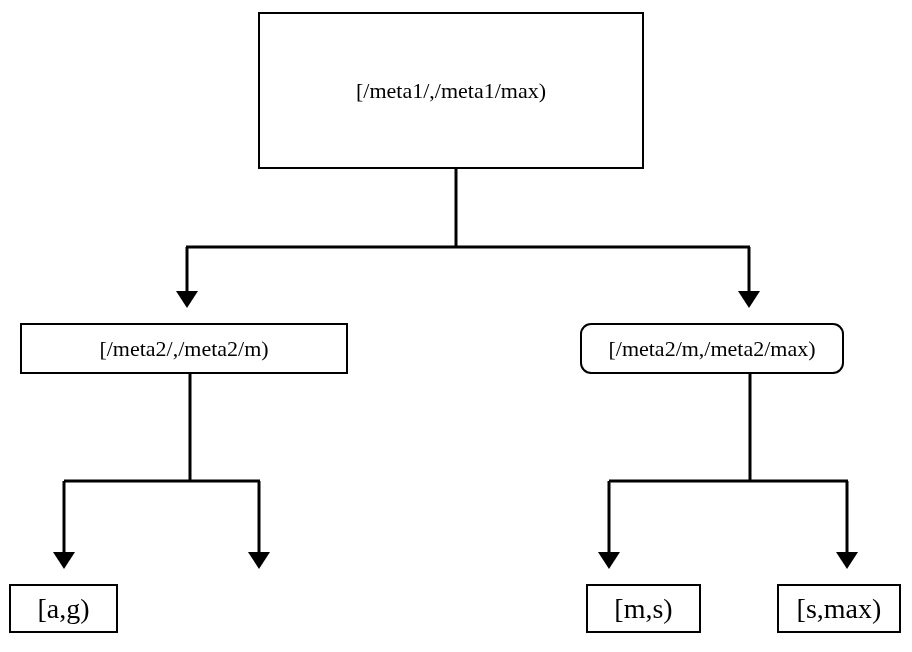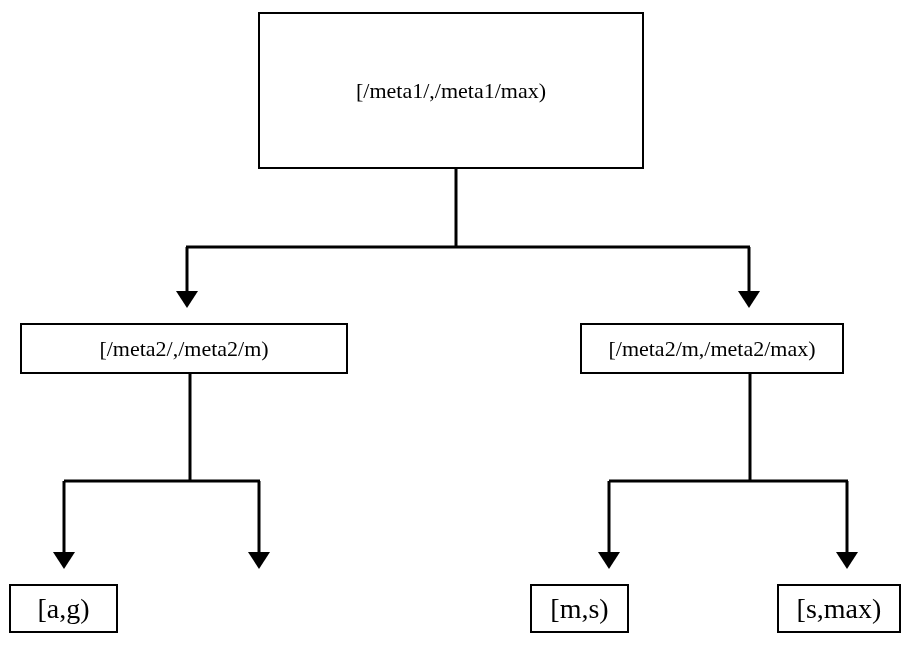--- a/index.html
+++ b/index.html
@@ -100,30 +100,30 @@
   </svg>
 
   <div class="node-box node-root" style="left:258px; top:12px; width:386px; height:157px;">
     <span class="node-label">[/meta1/,/meta1/max)</span>
   </div>
 
   <div class="node-box node-mid" style="left:20px; top:323px; width:328px; height:51px;">
     <span class="node-label">[/meta2/,/meta2/m)</span>
   </div>
 
-  <div class="node-box node-mid" style="left:580px; top:323px; width:264px; height:51px;">
+  <div class="node-box node-mid" style="left:580px; top:323px; width:264px; height:51px;border-radius:11px;">
     <span class="node-label">[/meta2/m,/meta2/max)</span>
   </div>
 
   <div class="node-box node-leaf" style="left:9px; top:584px; width:109px; height:49px;">
     <span class="node-label">[a,g)</span>
   </div>
 
 
-  <div class="node-box node-leaf" style="left:530px; top:584px; width:99px; height:49px;align-items:center;">
+  <div class="node-box node-leaf" style="left:586px; top:584px; width:115px; height:49px;align-items:center;">
     <span class="node-label">[m,s)</span>
   </div>
 
   <div class="node-box node-leaf" style="left:777px; top:584px; width:124px; height:49px;">
     <span class="node-label">[s,max)</span>
   </div>
 
 </div>
 
 </body></html>

